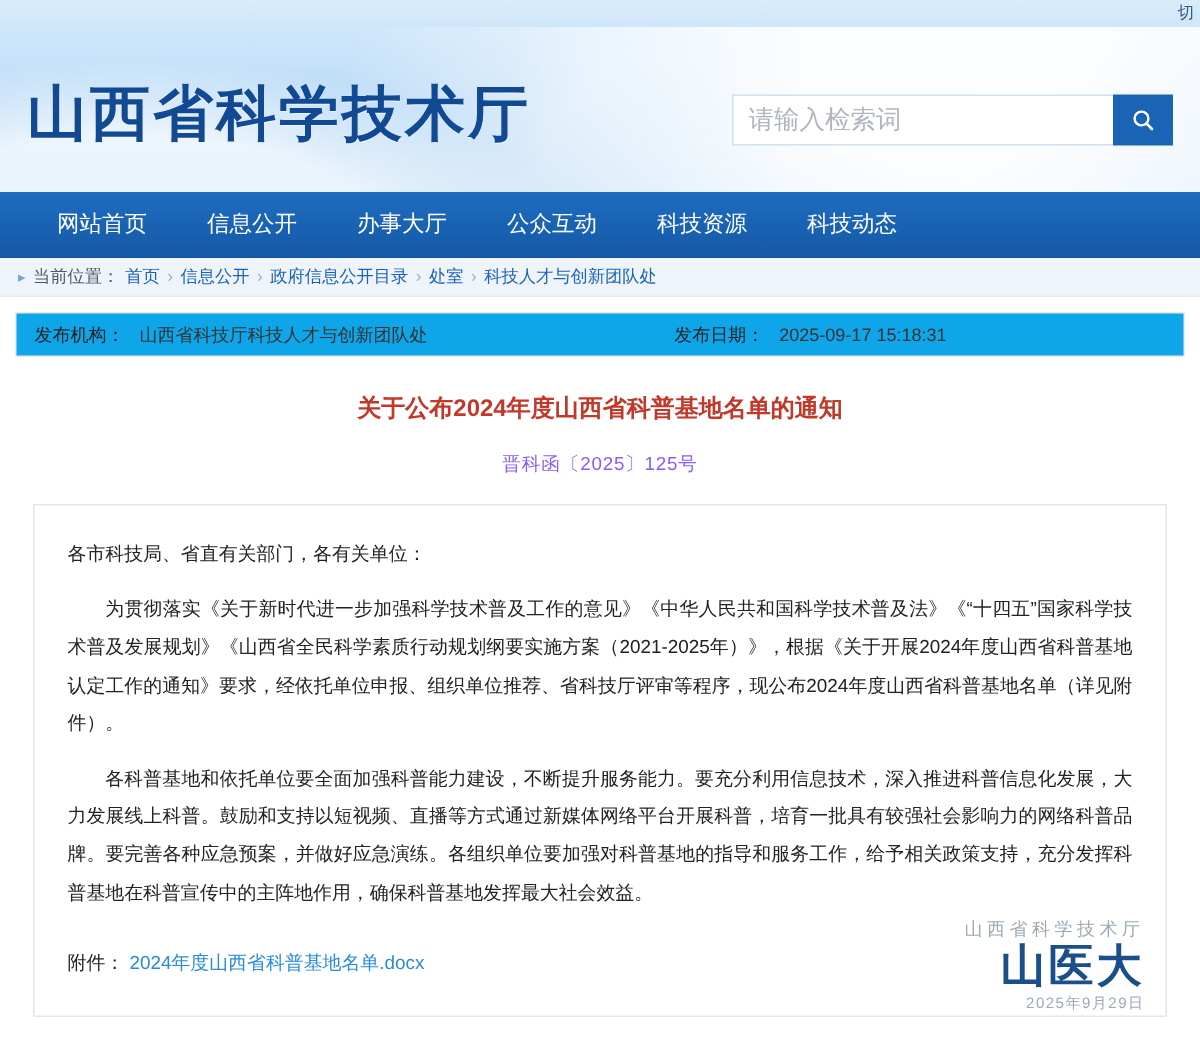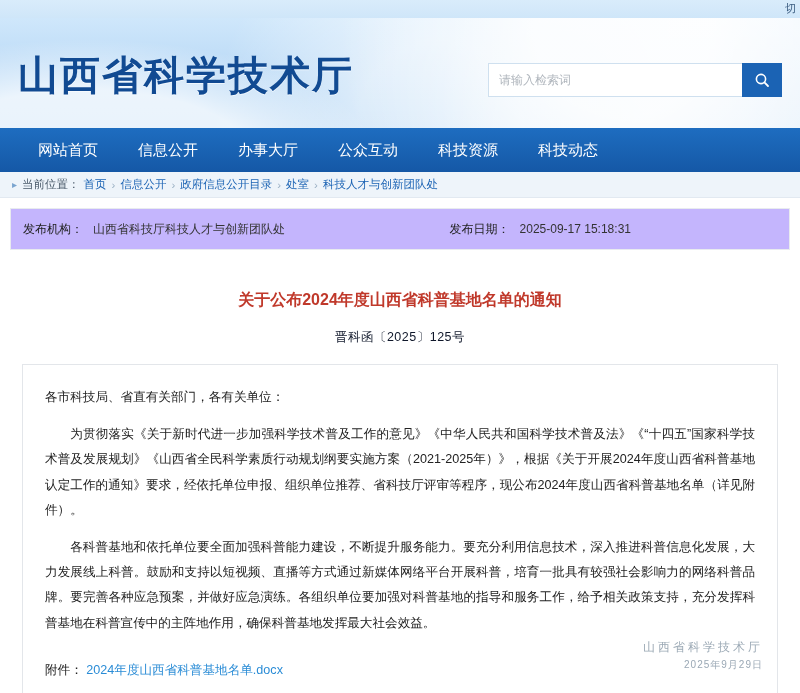--- a/index.html
+++ b/index.html
@@ -51,21 +51,21 @@
   .search-box {
     position: absolute; right: 18px; top: 45px;
     display: flex; align-items: stretch;
     width: 294px; height: 34px;
   }
   .search-input {
     flex: 1;
     border: 1px solid #cfe0ef;
     border-right: none;
     background: #fff;
-    font-size: 12px;
+    font-size: 17px;
     color: #000000;
     padding: 0 10px;
     outline: none;
     font-family: "Liberation Sans", sans-serif;
   }
   .search-input::placeholder { color: #b0b6bd; }
   .search-btn {
     width: 40px;
     background: #1b63b4;
     border: none;
@@ -103,46 +103,46 @@
     color: #4a5a6a;
   }
   .crumb-arrow { color:#7aa4cf; margin-right: 5px; font-size: 10px; }
   .crumb-label { color:#4a5a6a; margin-right: 4px; }
   .crumb-link { color:#1b63b4; cursor:pointer; }
   .crumb-sep { color:#9bb0c4; margin: 0 5px; }
 
   
   .meta {
     margin: 10px 10px 0 10px;
-    height: 42px;
-    background: #c4b5fd;
+    height: 30px;
+    background: #0ea5e9;
     border: 1px solid #e8ebef;
     display: flex;
     align-items: center;
     font-size: 12px;
     color: #333;
   }
   .meta-left { display:flex; align-items:center; padding-left: 12px; width: 52%; }
   .meta-right { display:flex; align-items:center; width: 48%; justify-content:flex-start; padding-left: 34px;}
   .meta-key { color:#222; margin-right: 10px; white-space:nowrap; }
   .meta-val { color:#333; }
 
   
   .doc-title {
     text-align: center;
     color: #c0392b;
     font-weight: bold;
     font-size: 16px;
-    margin-top: 40px;
+    margin-top: 24px;
     font-family: "Liberation Sans", sans-serif;
   }
   .doc-number {
     text-align: center;
     font-size: 12.5px;
-    color: #0f172a;
+    color: #8b5cf6;
     margin-top: 18px;
     letter-spacing: 0.5px;
   }
   .doc-body {
     margin: 18px 22px 0 22px;
     border: 1px solid #e3e6ea;
     padding: 20px 22px 26px 22px;
     position: relative;
     min-height: 330px;
   }
@@ -256,17 +256,18 @@
     <p class="p-indent">为贯彻落实《关于新时代进一步加强科学技术普及工作的意见》《中华人民共和国科学技术普及法》《“十四五”国家科学技术普及发展规划》《山西省全民科学素质行动规划纲要实施方案（2021-2025年）》，根据《关于开展2024年度山西省科普基地认定工作的通知》要求，经依托单位申报、组织单位推荐、省科技厅评审等程序，现公布2024年度山西省科普基地名单（详见附件）。</p>
     <p class="p-indent">各科普基地和依托单位要全面加强科普能力建设，不断提升服务能力。要充分利用信息技术，深入推进科普信息化发展，大力发展线上科普。鼓励和支持以短视频、直播等方式通过新媒体网络平台开展科普，培育一批具有较强社会影响力的网络科普品牌。要完善各种应急预案，并做好应急演练。各组织单位要加强对科普基地的指导和服务工作，给予相关政策支持，充分发挥科普基地在科普宣传中的主阵地作用，确保科普基地发挥最大社会效益。</p>
 
     <div class="attach">
       <span>附件：</span>
       <span class="attach-link">2024年度山西省科普基地名单.docx</span>
     </div>
 
     <div class="seal">
       <div class="seal-top">山西省科学技术厅</div>
+      <div class="seal-big">山医大</div>
       <div class="seal-sub">2025年9月29日</div>
     </div>
   </div>
 
 </div>
 
 </body></html>

